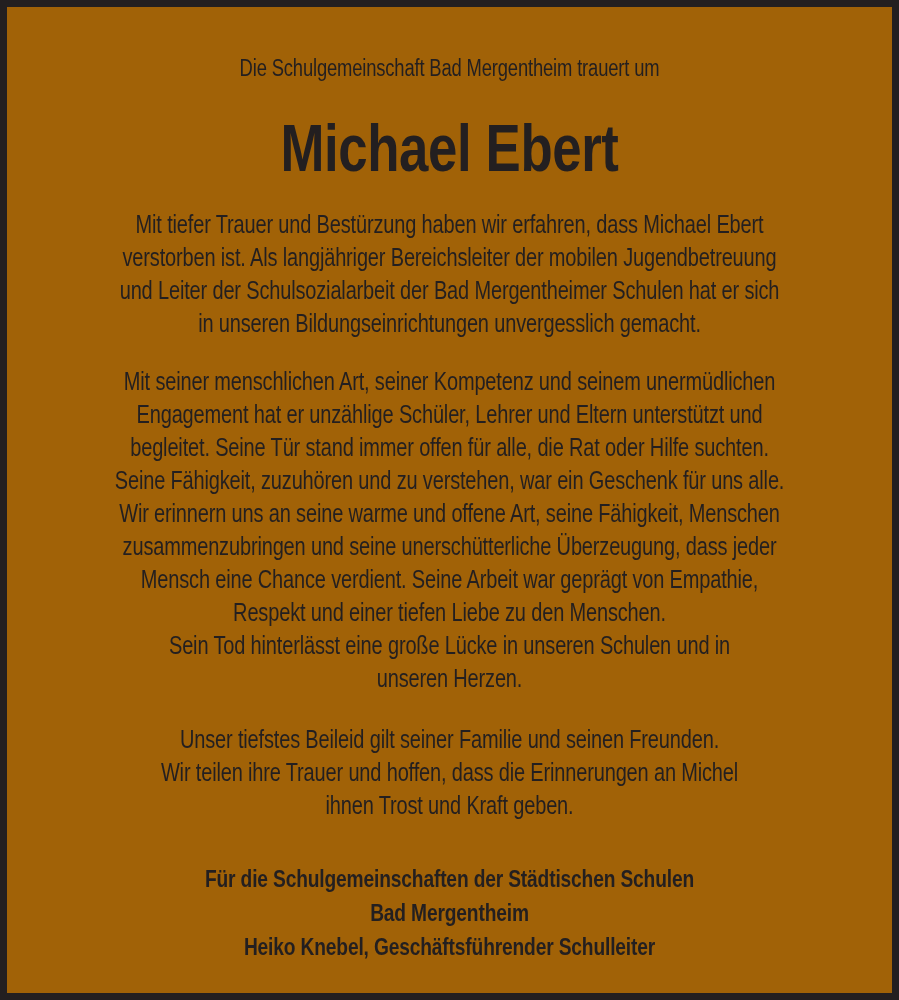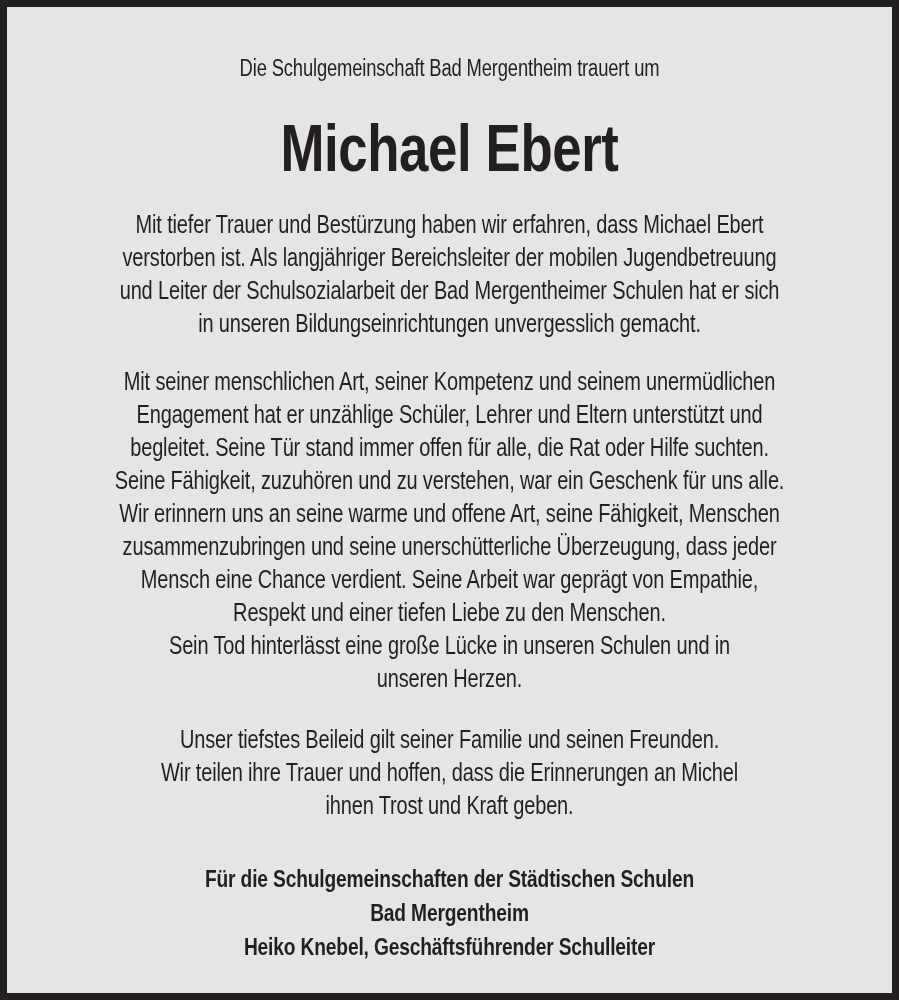--- a/index.html
+++ b/index.html
@@ -2,21 +2,21 @@
 <html><head>
 <meta charset="utf-8">
 <style>
   html, body { margin: 0; padding: 0; background: #231f20; }
   body { width: 899px; height: 1000px; overflow: hidden; }
   .frame {
     position: absolute; left: 0; top: 0;
     width: 899px; height: 1000px;
     box-sizing: border-box;
     border: 7px solid #231f20;
-    background: #e5e5e5;
+    background: #a16207;
   }
   .content {
     position: absolute; left: 0; right: 0; top: 0;
     text-align: center;
     color: #231f20;
     font-family: "Liberation Sans", sans-serif;
   }
   .intro {
     position: absolute; left: 0; right: 0; top: 47px;
     font-size: 23px; line-height: 28px;

